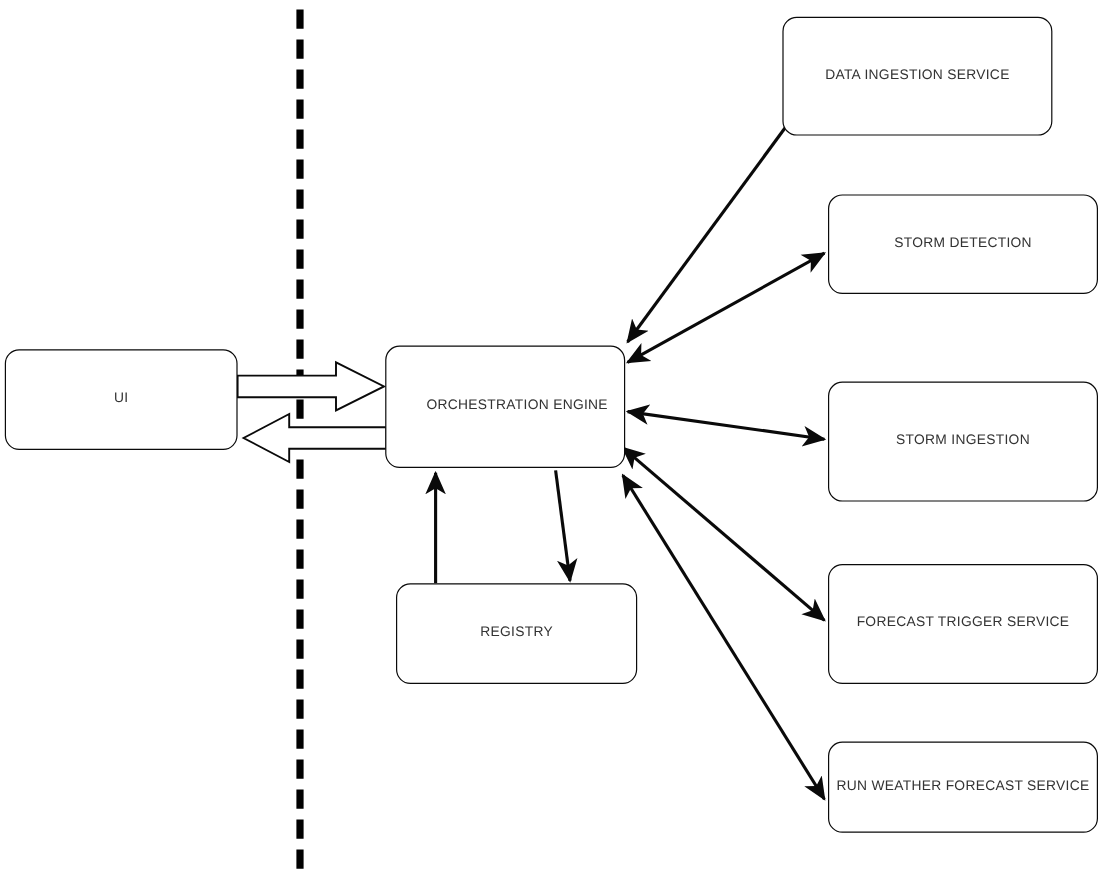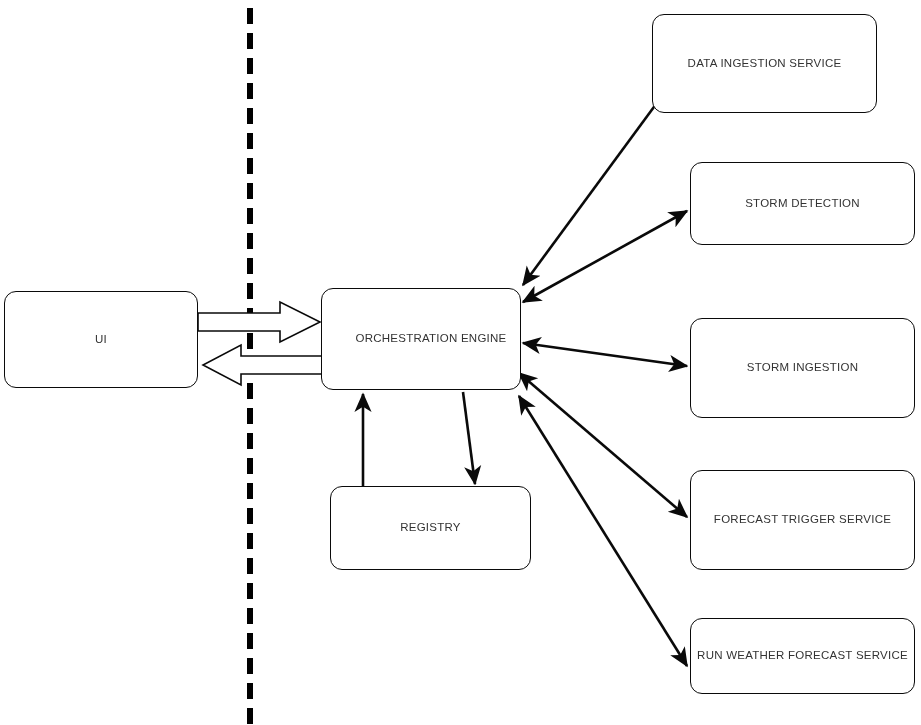--- a/index.html
+++ b/index.html
@@ -72,21 +72,21 @@
 
     <line x1="523" y1="302" x2="687" y2="211" stroke="#0a0a0a" stroke-width="2.6" marker-end="url(#ah)" marker-start="url(#ah-start)"></line>
 
     <line x1="523" y1="343" x2="687" y2="366" stroke="#0a0a0a" stroke-width="2.6" marker-end="url(#ah)" marker-start="url(#ah-start)"></line>
 
     <line x1="519" y1="373" x2="687" y2="517" stroke="#0a0a0a" stroke-width="2.6" marker-end="url(#ah)" marker-start="url(#ah-start)"></line>
 
     <line x1="519" y1="396" x2="687" y2="666" stroke="#0a0a0a" stroke-width="2.6" marker-end="url(#ah)" marker-start="url(#ah-start)"></line>
   </svg>
 
-  <div class="node" style="left:4px; top:291px; width:194px; height:97px;align-items:center;">
+  <div class="node" style="left:4px; top:291px; width:194px; height:84px;align-items:center;">
     <span class="node-label">UI</span>
   </div>
 
   <div class="node" style="left:321px; top:288px; width:200px; height:102px;padding-left:20px;">
     <span class="node-label">ORCHESTRATION ENGINE</span>
   </div>
 
   <div class="node" style="left:330px; top:486px; width:201px; height:84px;">
     <span class="node-label">REGISTRY</span>
   </div>

